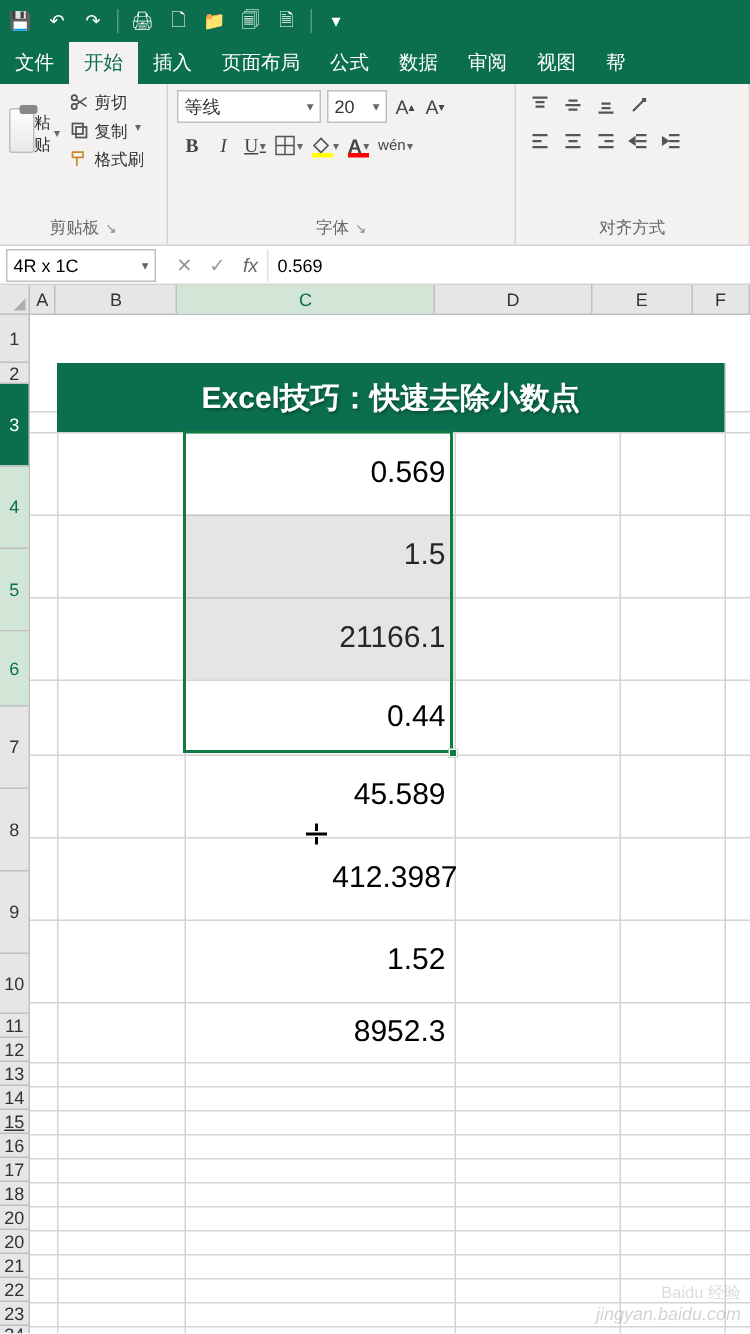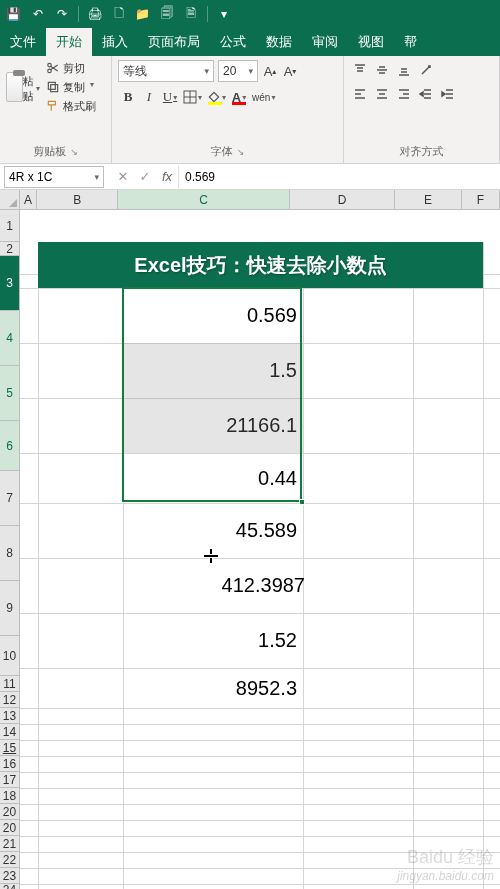--- a/index.html
+++ b/index.html
@@ -75,21 +75,21 @@
 .selection { position:absolute; border:2px solid #107c41;}
 .selfill { position:absolute; background:rgba(150,150,150,0.25);}
 .fillhandle { position:absolute; width:6px; height:6px; background:#107c41; border:1px solid #fff;}
 
 .cursor-plus { position:absolute; width:16px; height:16px; pointer-events:none;}
 .cursor-plus::before, .cursor-plus::after { content:""; position:absolute; background:#000;}
 .cursor-plus::before { left:7px; top:1px; width:2px; height:14px; box-shadow:0 0 0 1px #fff;}
 .cursor-plus::after { top:7px; left:1px; height:2px; width:14px; box-shadow:0 0 0 1px #fff;}
 
 .watermark { position:absolute; right:6px; bottom:6px; font-size:12px; color:rgba(0,0,0,.18); font-style:italic;}
-.watermark2 { position:absolute; right:6px; bottom:20px; font-size:18px; color:rgba(0,0,0,.15);}
+.watermark2 { position:absolute; right:6px; bottom:20px; font-size:11px; color:rgba(0,0,0,.15);}
 </style>
 </head>
 <body>
 
 <div class="titlebar">
   <span class="ico">💾</span>
   <span class="ico">↶</span>
   <span class="ico">↷</span>
   <span class="sep"></span>
   <span class="ico">🖨</span>

